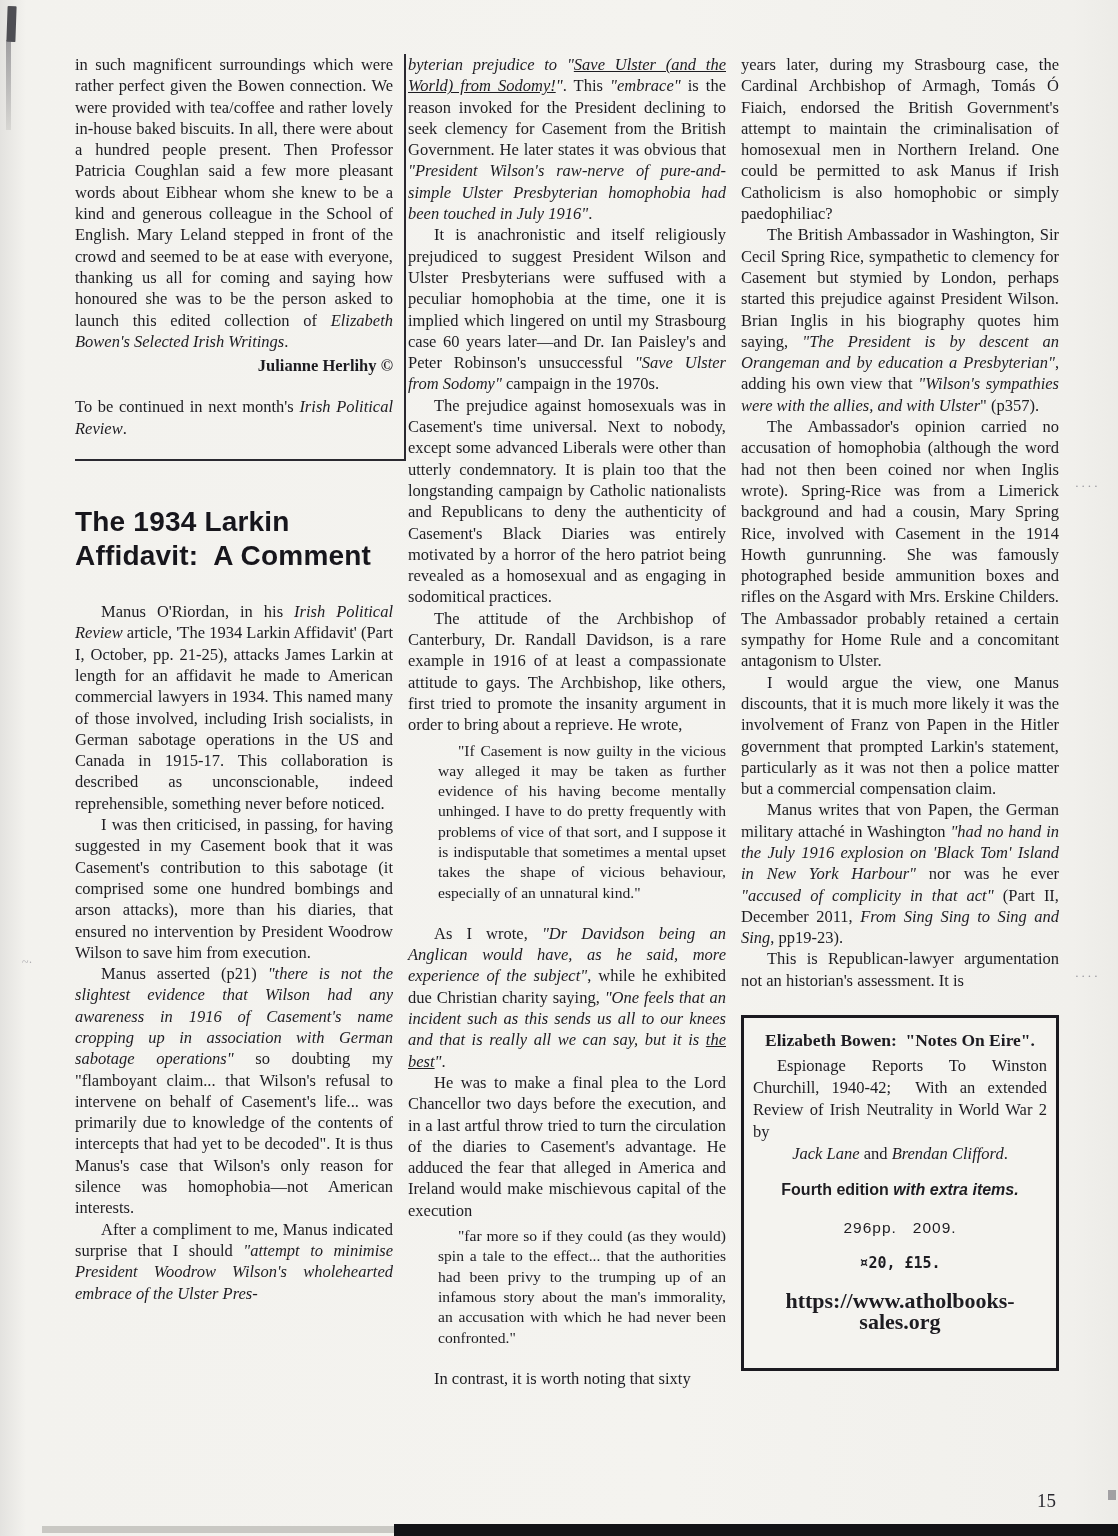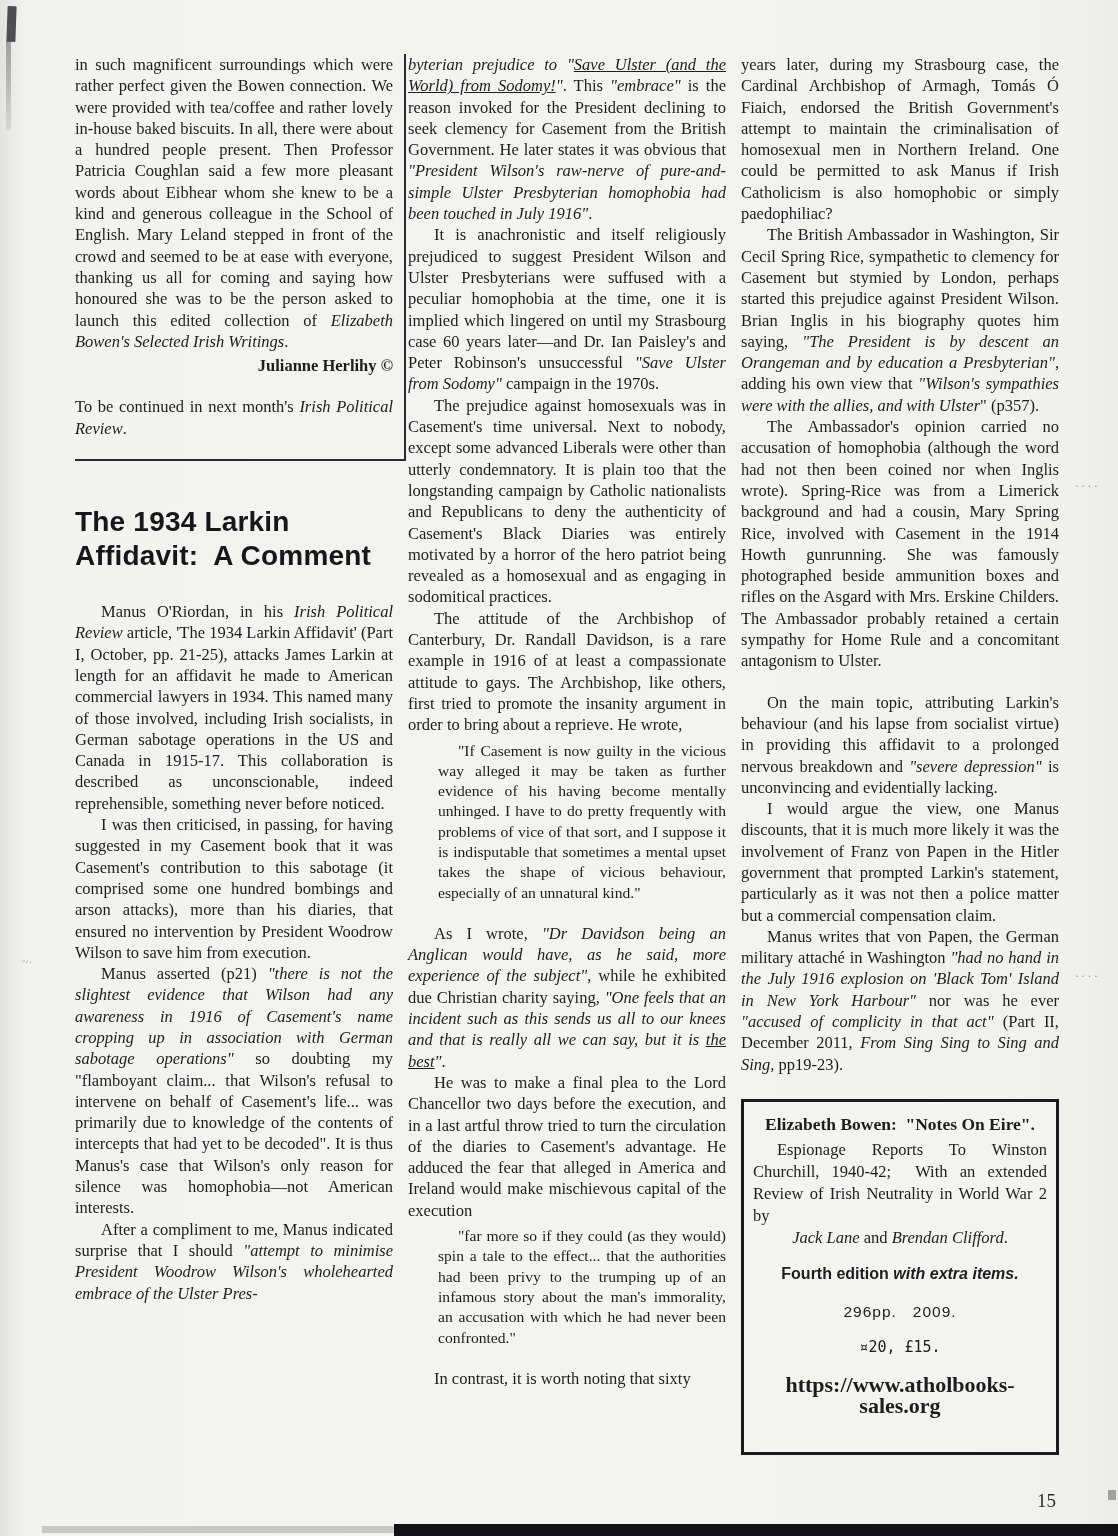--- a/index.html
+++ b/index.html
@@ -51,21 +51,21 @@
   .ad-box {
     border:3px solid #1b1a20;
     margin-top:24px; padding:10px 9px 14px 9px;
     background:#f4f3ef;
   }
   .ad-title { font-weight:bold; font-size:17.5px; text-align:center; margin:2px 0 4px 0; }
   .ad-body { text-align:justify; text-indent:24px; font-size:16.5px; line-height:22px; margin:0; }
   .ad-authors { text-align:center; font-size:16.5px; line-height:22px; margin:0 0 6px 0; }
   .ad-edition { font-family:"Liberation Sans", sans-serif; font-weight:bold; font-size:16px; text-align:center; margin-top:14px; }
   .ad-pages { font-family:"Liberation Sans", sans-serif; font-size:15.5px; text-align:center; margin-top:4px; letter-spacing:1px; }
-  .ad-price { font-family:"DejaVu Sans Mono", monospace; font-size:15px; text-align:center; margin-top:2px; }
+  .ad-price { font-family:"DejaVu Sans Mono", monospace; font-size:15px; text-align:center; margin-top:2px;font-weight:bold; }
   .ad-url { font-weight:bold; font-size:22px; text-align:center; margin-top:14px; }
 
   .page-number { position:absolute; right:62px; bottom:24px; font-size:19px; color:#2a2930; }
 
   
   .art { position:absolute; pointer-events:none; }
   .edge-mark-top-left { left:7px; top:6px; width:9px; height:36px; background:#33323a; transform:rotate(2deg); opacity:.85; border-radius:1px; }
   .edge-streak-left { left:6px; top:40px; width:5px; height:90px; background:linear-gradient(#55545c,#c7c6c2); opacity:.5; }
   .bottom-bar-light { left:42px; bottom:3px; width:352px; height:7px; background:#c9c8c3; }
   .bottom-bar-dark { left:394px; bottom:0; width:724px; height:12px; background:#121216; }
@@ -106,23 +106,23 @@
         <p class="para body"><span>He was to make a final plea to the Lord Chancellor two days before the execution, and in a last artful throw tried to turn the circulation of the diaries to Casement's advantage. He adduced the fear that alleged in America and Ireland would make mischievous capital of the execution</span></p>
         <p class="para quote"><span>"far more so if they could (as they would) spin a tale to the effect... that the authorities had been privy to the trumping up of an infamous story about the man's immorality, an accusation with which he had never been confronted."</span></p>
         <p class="para body gap-top"><span>In contrast, it is worth noting that sixty</span></p>
       </div>
 
     <div class="col">
       <div>
           <p class="para noindent"><span>years later, during my Strasbourg case, the Cardinal Archbishop of Armagh, Tomás Ó Fiaich, endorsed the British Government's attempt to maintain the criminalisation of homosexual men in Northern Ireland. One could be permitted to ask Manus if Irish Catholicism is also homophobic or simply paedophiliac?</span></p>
           <p class="para body"><span>The British Ambassador in Washington, Sir Cecil Spring Rice, sympathetic to clemency for Casement but stymied by London, perhaps started this prejudice against President Wilson. Brian Inglis in his biography quotes him saying, </span><span class="i">"The President is by descent an Orangeman and by education a Presbyterian"</span><span>, adding his own view that </span><span class="i">"Wilson's sympathies were with the allies, and with Ulster</span><span>" (p357).</span></p>
           <p class="para body"><span>The Ambassador's opinion carried no accusation of homophobia (although the word had not then been coined nor when Inglis wrote). Spring-Rice was from a Limerick background and had a cousin, Mary Spring Rice, involved with Casement in the 1914 Howth gunrunning. She was famously photographed beside ammunition boxes and rifles on the Asgard with Mrs. Erskine Childers. The Ambassador probably retained a certain sympathy for Home Rule and a concomitant antagonism to Ulster.</span></p>
-          <p class="para body gap-top"><span>On the main topic, attributing Larkin's behaviour (and his lapse from socialist virtue) in providing this affidavit to a prolonged nervous breakdown and </span><span class="i">"severe depression"</span><span> is unconvincing and evidentially lacking.</span></p>
           <p class="para body"><span>I would argue the view, one Manus discounts, that it is much more likely it was the involvement of Franz von Papen in the Hitler government that prompted Larkin's statement, particularly as it was not then a police matter but a commercial compensation claim.</span></p>
           <p class="para body"><span>Manus writes that von Papen, the German military attaché in Washington </span><span class="i">"had no hand in the July 1916 explosion on 'Black Tom' Island in New York Harbour"</span><span> nor was he ever </span><span class="i">"accused of complicity in that act"</span><span> (Part II, December 2011, </span><span class="i">From Sing Sing to Sing and Sing</span><span>, pp19-23).</span></p>
+          <p class="para body"><span>This is Republican-lawyer argumentation not an historian's assessment. It is</span></p>
         </div>
 
       <div class="ad-box">
         <p class="ad-title">Elizabeth Bowen:&nbsp; "Notes On Eire".</p>
         <p class="ad-body"><span>Espionage Reports To Winston Churchill, 1940-42;&nbsp; With an extended Review of Irish Neutrality in World War 2 by</span></p>
         <p class="ad-authors"><span class="i">Jack Lane</span><span> and </span><span class="i">Brendan Clifford</span><span>.</span></p>
         <p class="ad-edition"><span>Fourth edition </span><span class="i">with extra items.</span></p>
         <p class="ad-pages">296pp.&nbsp;&nbsp; 2009.</p>
         <p class="ad-price">¤20, £15.</p>
         <p class="ad-url">https://www.atholbooks-sales.org</p>

